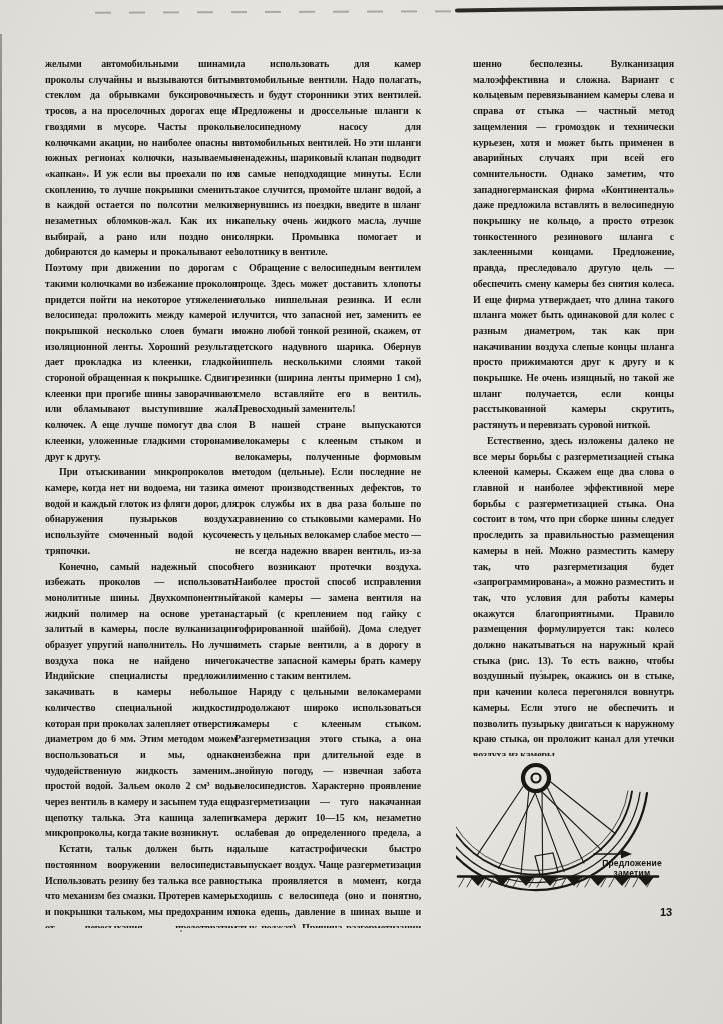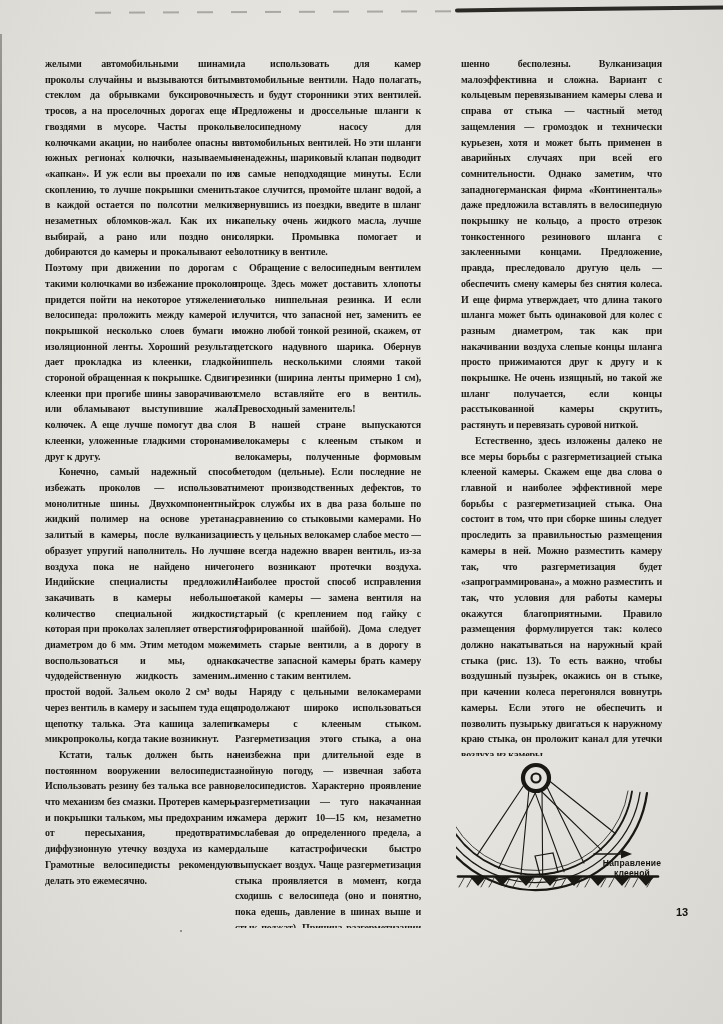--- a/index.html
+++ b/index.html
@@ -34,54 +34,55 @@
     position:absolute;top:56px;
     text-align:justify;
     font-size:10px;font-weight:700;line-height:15.7px;
     letter-spacing:-0.15px;
     overflow:hidden;
   }
   .col p{margin:0;}
   .col p.ind{text-indent:14px;}
   #col1{left:45px;width:192px;height:872px;}
   #col2{left:235px;width:186px;height:872px;}
-  #col3{left:461px;width:201px;height:700px;}
+  #col3{left:473px;width:201px;height:700px;}
   
   .fig{position:absolute;left:456px;top:748px;width:208px;height:148px;}
   .fig svg{display:block;width:208px;height:148px;}
   .fig-label{
     position:absolute;left:594px;top:858px;width:76px;
     font-family:"Liberation Sans", sans-serif;
     font-weight:700;font-size:8.5px;line-height:10px;color:#14130f;
     text-align:center;letter-spacing:.2px;
   }
   .fig-caption{
     position:absolute;left:461px;top:899px;width:178px;
     font-family:"Liberation Sans", sans-serif;
     font-weight:700;font-size:9.5px;line-height:13.5px;
     letter-spacing:.4px;word-spacing:2.5px;color:#14130f;
   }
   .page-num{
-    position:absolute;left:676px;top:906px;width:30px;
+    position:absolute;left:660px;top:906px;width:30px;
     font-family:"Liberation Sans", sans-serif;
     font-weight:700;font-size:11px;color:#14130f;
   }
 </style>
 </head>
 <body>
 
 <div class="page">
 
   <div class="edge-top-faint"></div>
   <div class="edge-top-dark"></div>
   <div class="edge-left"></div>
   <div class="speck" style="left:120px;top:150px;"></div>
 
   <div class="col" id="col1">
     <p>желыми автомобильными шинами, проколы случайны и вызываются битым стеклом да обрывками буксировочных тросов, а на проселочных дорогах еще и гвоздями в мусоре. Часты проколы колючками акации, но наиболее опасны в южных регионах колючки, называемые «капкан». И уж если вы проехали по их скоплению, то лучше покрышки сменить: в каждой остается по полсотни мелких незаметных обломков-жал. Как их ни выбирай, а рано или поздно они добираются до камеры и прокалывают ее! Поэтому при движении по дорогам с такими колючками во избежание проколов придется пойти на некоторое утяжеление велосипеда: проложить между камерой и покрышкой несколько слоев бумаги и изоляционной ленты. Хороший результат дает прокладка из клеенки, гладкой стороной обращенная к покрышке. Сдвиги клеенки при прогибе шины заворачивают или обламывают выступившие жала колючек. А еще лучше помогут два слоя клеенки, уложенные гладкими сторонами друг к другу.</p>
+    <p class="ind">При отыскивании микропроколов в камере, когда нет ни водоема, ни тазика с водой и каждый глоток из фляги дорог, для обнаружения пузырьков воздуха используйте смоченный водой кусочек тряпочки.</p>
     <p class="ind">Конечно, самый надежный способ избежать проколов — использовать монолитные шины. Двухкомпонентный жидкий полимер на основе уретана, залитый в камеры, после вулканизации образует упругий наполнитель. Но лучше воздуха пока не найдено ничего. Индийские специалисты предложили закачивать в камеры небольшое количество специальной жидкости, которая при проколах залепляет отверстия диаметром до 6 мм. Этим методом можем воспользоваться и мы, однако чудодейственную жидкость заменим... простой водой. Зальем около 2 см³ воды через вентиль в камеру и засыпем туда еще щепотку талька. Эта кашица залепит микропроколы, когда такие возникнут.</p>
     <p class="ind">Кстати, тальк должен быть на постоянном вооружении велосипедиста. Использовать резину без талька все равно, что механизм без смазки. Протерев камеры и покрышки тальком, мы предохраним их от пересыхания, предотвратим диффузионную утечку воздуха из камер. Грамотные велосипедисты рекомендуют делать это ежемесячно.</p>
 
   </div>
 
   <div class="col" id="col2">
     <p>ла использовать для камер автомобильные вентили. Надо полагать, есть и будут сторонники этих вентилей. Предложены и дроссельные шланги к велосипедному насосу для автомобильных вентилей. Но эти шланги ненадежны, шариковый клапан подводит в самые неподходящие минуты. Если такое случится, промойте шланг водой, а вернувшись из поездки, введите в шланг капельку очень жидкого масла, лучше солярки. Промывка помогает и золотнику в вентиле.</p>
     <p class="ind">Обращение с велосипедным вентилем проще. Здесь может доставить хлопоты только ниппельная резинка. И если случится, что запасной нет, заменить ее можно любой тонкой резиной, скажем, от детского надувного шарика. Обернув ниппель несколькими слоями такой резинки (ширина ленты примерно 1 см), смело вставляйте его в вентиль. Превосходный заменитель!</p>
     <p class="ind">В нашей стране выпускаются велокамеры с клееным стыком и велокамеры, полученные формовым методом (цельные). Если последние не имеют производственных дефектов, то срок службы их в два раза больше по сравнению со стыковыми камерами. Но есть у цельных велокамер слабое место — не всегда надежно вварен вентиль, из-за чего возникают протечки воздуха. Наиболее простой способ исправления такой камеры — замена вентиля на старый (с креплением под гайку с гофрированной шайбой). Дома следует иметь старые вентили, а в дорогу в качестве запасной камеры брать камеру именно с таким вентилем.</p>
     <p class="ind">Наряду с цельными велокамерами продолжают широко использоваться камеры с клееным стыком. Разгерметизация этого стыка, а она неизбежна при длительной езде в знойную погоду, — извечная забота велосипедистов. Характерно проявление разгерметизации — туго накачанная камера держит 10—15 км, незаметно ослабевая до определенного предела, а дальше катастрофически быстро выпускает воздух. Чаще разгерметизация стыка проявляется в момент, когда сходишь с велосипеда (оно и понятно, пока едешь, давление в шинах выше и стык поджат). Причина разгерметизации одна — некачественная проклейка стыка, и чем толще резина, используемая для изготовления камер, тем хуже качество склейки.</p>
@@ -150,20 +151,20 @@
             <polygon points="134,129 150,129 142,138"></polygon>
           <polygon points="158,129 174,129 166,138"></polygon>
             <polygon points="182,129 198,129 190,138"></polygon>
         </g>
         <line x1="2" y1="128.5" x2="202" y2="128.5" stroke-width="2.6"></line>
       </g>
     </svg>
   </div>
 
   <div class="fig-label">
-    <div>Направление</div>
-    <div>клееной</div>
+    <div>Предложение</div>
+    <div>заметим</div>
   </div>
 
 
   <div class="page-num">13</div>
 
 </div>
 
 </body></html>

